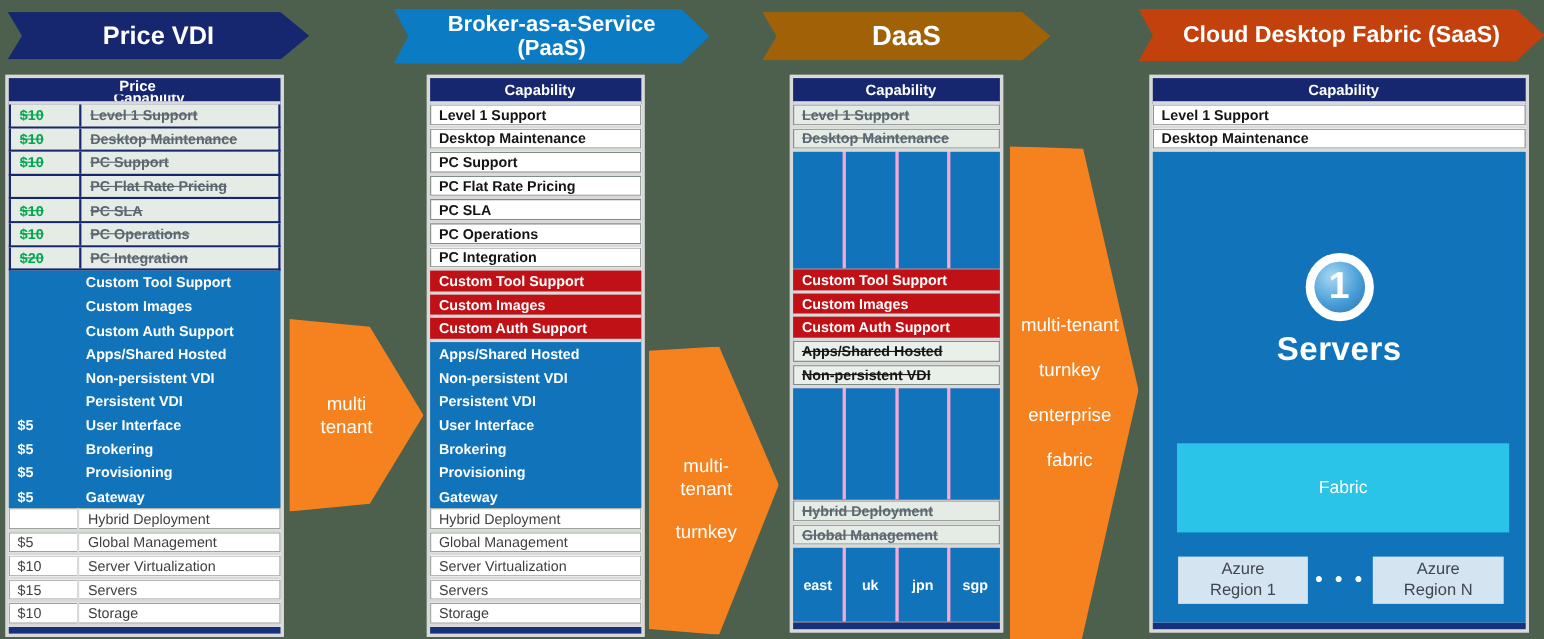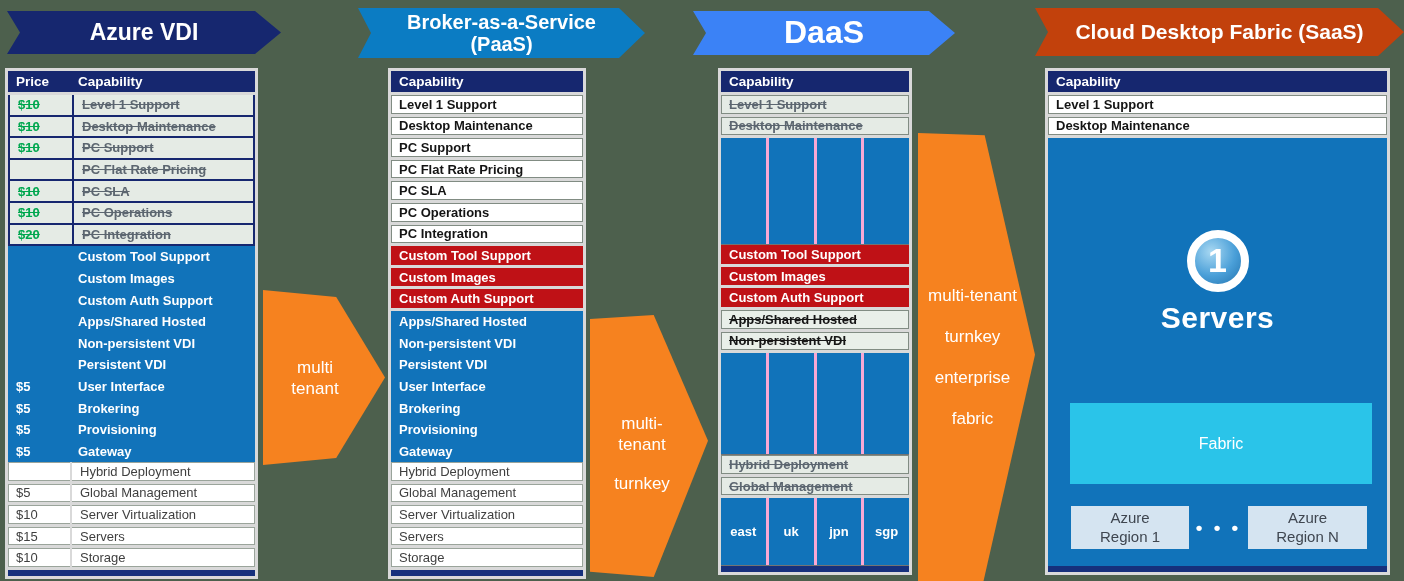--- a/index.html
+++ b/index.html
@@ -5,32 +5,32 @@
   html,body{margin:0;padding:0;background:#4d604d;}
   .canvas{position:relative;width:1404px;height:581px;background:#4d604d;overflow:hidden;
           font-family:"Liberation Sans",sans-serif;}
 
   
   .chev{position:absolute;display:flex;flex-direction:column;align-items:center;justify-content:center;
         color:#fff;font-weight:700;text-align:center;line-height:1.12;
         clip-path:polygon(0 0, calc(100% - 26px) 0, 100% 50%, calc(100% - 26px) 100%, 0 100%, 13px 50%);}
   .chev.c1{left:7px;top:11px;width:274px;height:43px;background:#16276f;font-size:23px;}
   .chev.c2{left:358px;top:8px;width:287px;height:50px;background:#0b7cc3;font-size:20px;}
-  .chev.c3{left:693px;top:11px;width:262px;height:44px;background:#3b82f6;font-size:32px;}
+  .chev.c3{left:693px;top:11px;width:262px;height:44px;background:#a16207;font-size:25px;}
   .chev.c4{left:1035px;top:8px;width:369px;height:48px;background:#c2410c;font-size:21px;}
 
   
   .tbl{position:absolute;top:68px;border:3px solid #d9d9d9;background:#d9d9d9;box-sizing:border-box;}
   .t1{left:5px;width:253px;}
   .t2{left:388px;width:198px;}
   .t3{left:718px;width:194px;}
   .t4{left:1045px;width:345px;}
 
   .thead{height:24px;box-sizing:border-box;background:#16276f;color:#fff;font-weight:700;font-size:13.5px;
-         display:flex;align-items:center;border-bottom:3px solid #d9d9d9;}
+         display:flex;align-items:center;border-bottom:3px solid #d9d9d9;flex-direction:column;}
   .pcell{width:62px;padding-left:8px;box-sizing:border-box;flex:none;display:flex;align-items:center;}
   .lcell{flex:1;padding-left:8px;display:flex;align-items:center;white-space:nowrap;overflow:hidden;}
 
   .row{height:21.6px;box-sizing:border-box;display:flex;align-items:stretch;font-size:13px;
        border-bottom:3px solid #d9d9d9;}
 
   
   .sA{background:#e5ebe5;font-weight:700;border-bottom:2.5px solid #16276f;
       border-left:2.5px solid #16276f;border-right:2.5px solid #16276f;}
   .sA .pcell{color:#00a74f;text-decoration:line-through;}
@@ -94,21 +94,21 @@
   .oa3{left:918px;top:133px;width:117px;height:448px;padding-right:8px;row-gap:20px;
        clip-path:polygon(0% 0%, 57% 0.5%, 100% 49.5%, 56% 100%, 0% 100%);}
   .oarrow span{display:block;}
 </style>
 </head>
 <body>
 
 <div class="canvas">
 
   <div class="chev c1">
-    <span>Azure VDI</span>
+    <span>Price VDI</span>
   </div>
   <div class="chev c2">
     <span>Broker-as-a-Service</span>
     <span>(PaaS)</span>
   </div>
   <div class="chev c3">
     <span>DaaS</span>
   </div>
   <div class="chev c4">
     <span>Cloud Desktop Fabric (SaaS)</span>

